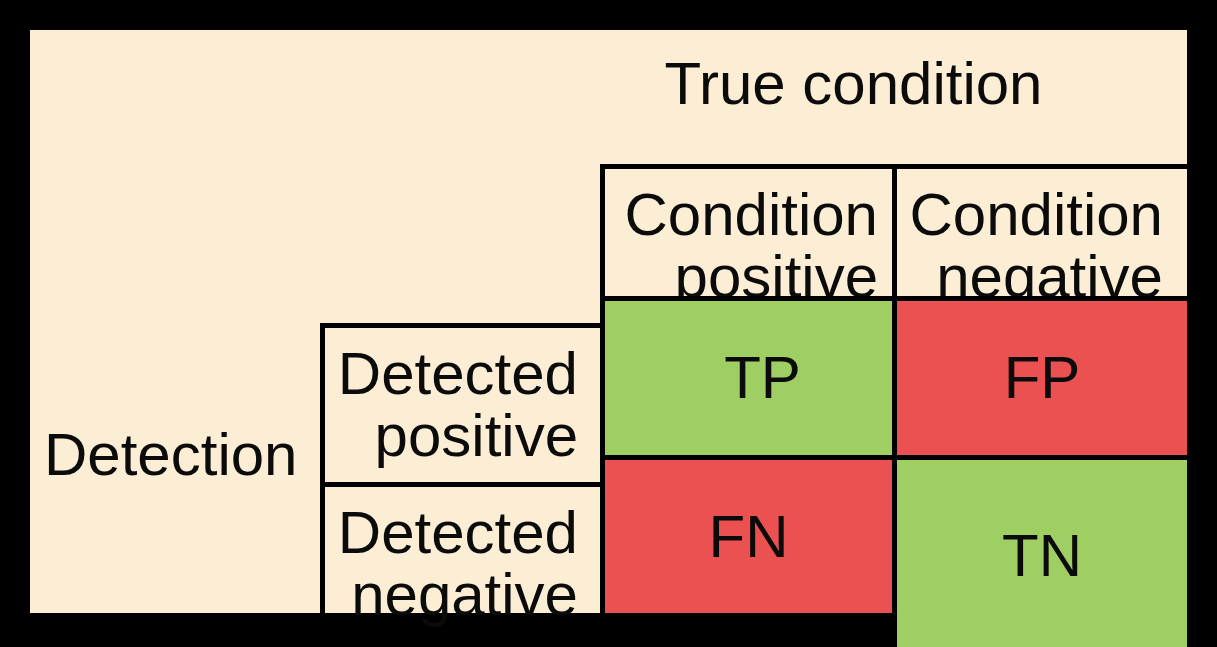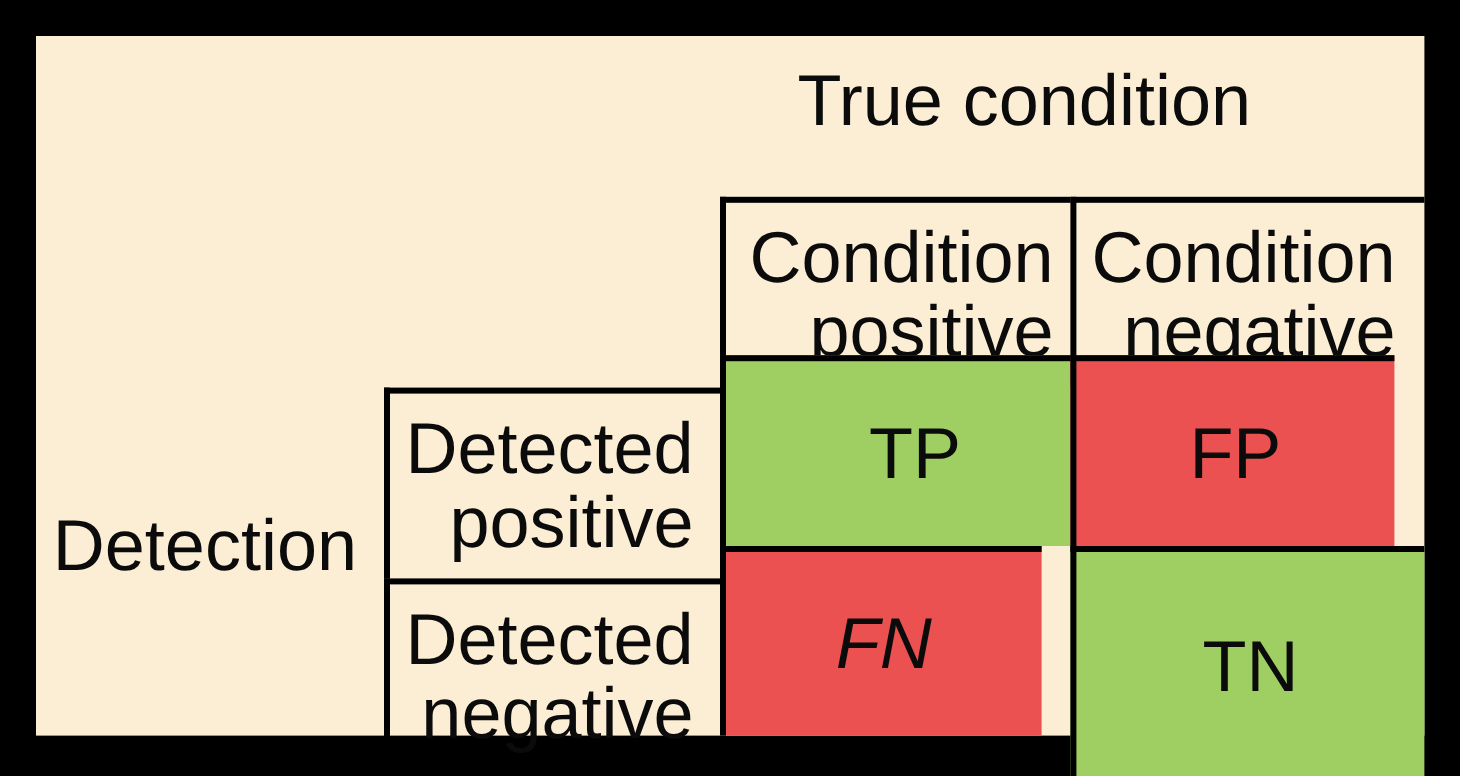--- a/index.html
+++ b/index.html
@@ -43,22 +43,22 @@
   .right { justify-content: flex-end; text-align: right; margin-top: 27px; }
   .center { justify-content: center; text-align: center; }
 
   
   .c-title    { left: 570px; top: 0;     width: 587px; height: 107px; padding-right: 80px; }
   .c-chdr-pos { left: 570px; top: 107px; width: 292px; height: 159px; padding-right: 14px; }
   .c-chdr-neg { left: 862px; top: 107px; width: 295px; height: 159px; padding-right: 24px; }
   .c-rhdr-pos { left: 290px; top: 266px; width: 280px; height: 159px; padding-right: 22px; }
   .c-rhdr-neg { left: 290px; top: 425px; width: 280px; height: 158px; padding-right: 22px; }
   .c-tp       { left: 570px; top: 266px; width: 292px; height: 159px; background: var(--cell-green); padding-left: 28px; }
-  .c-fp       { left: 862px; top: 266px; width: 270px; height: 159px; background: var(--cell-red); }
-  .c-fn       { left: 570px; top: 425px; width: 268px; height: 158px; background: var(--cell-red); font-style: italic; }
+  .c-fp       { left: 862px; top: 266px; width: 295px; height: 159px; background: var(--cell-red); }
+  .c-fn       { left: 570px; top: 425px; width: 292px; height: 158px; background: var(--cell-red); }
   .c-tn       { left: 862px; top: 425px; width: 295px; height: 196px; background: var(--cell-green); }
   .c-detection{ left: 0;     top: 266px; width: 238px; height: 317px; padding-left: 14px; justify-content: flex-start; }
 </style>
 </head>
 <body>
 
 <div class="canvas">
   <div class="sheet">
 
     <div class="cell center c-title">True condition</div>

